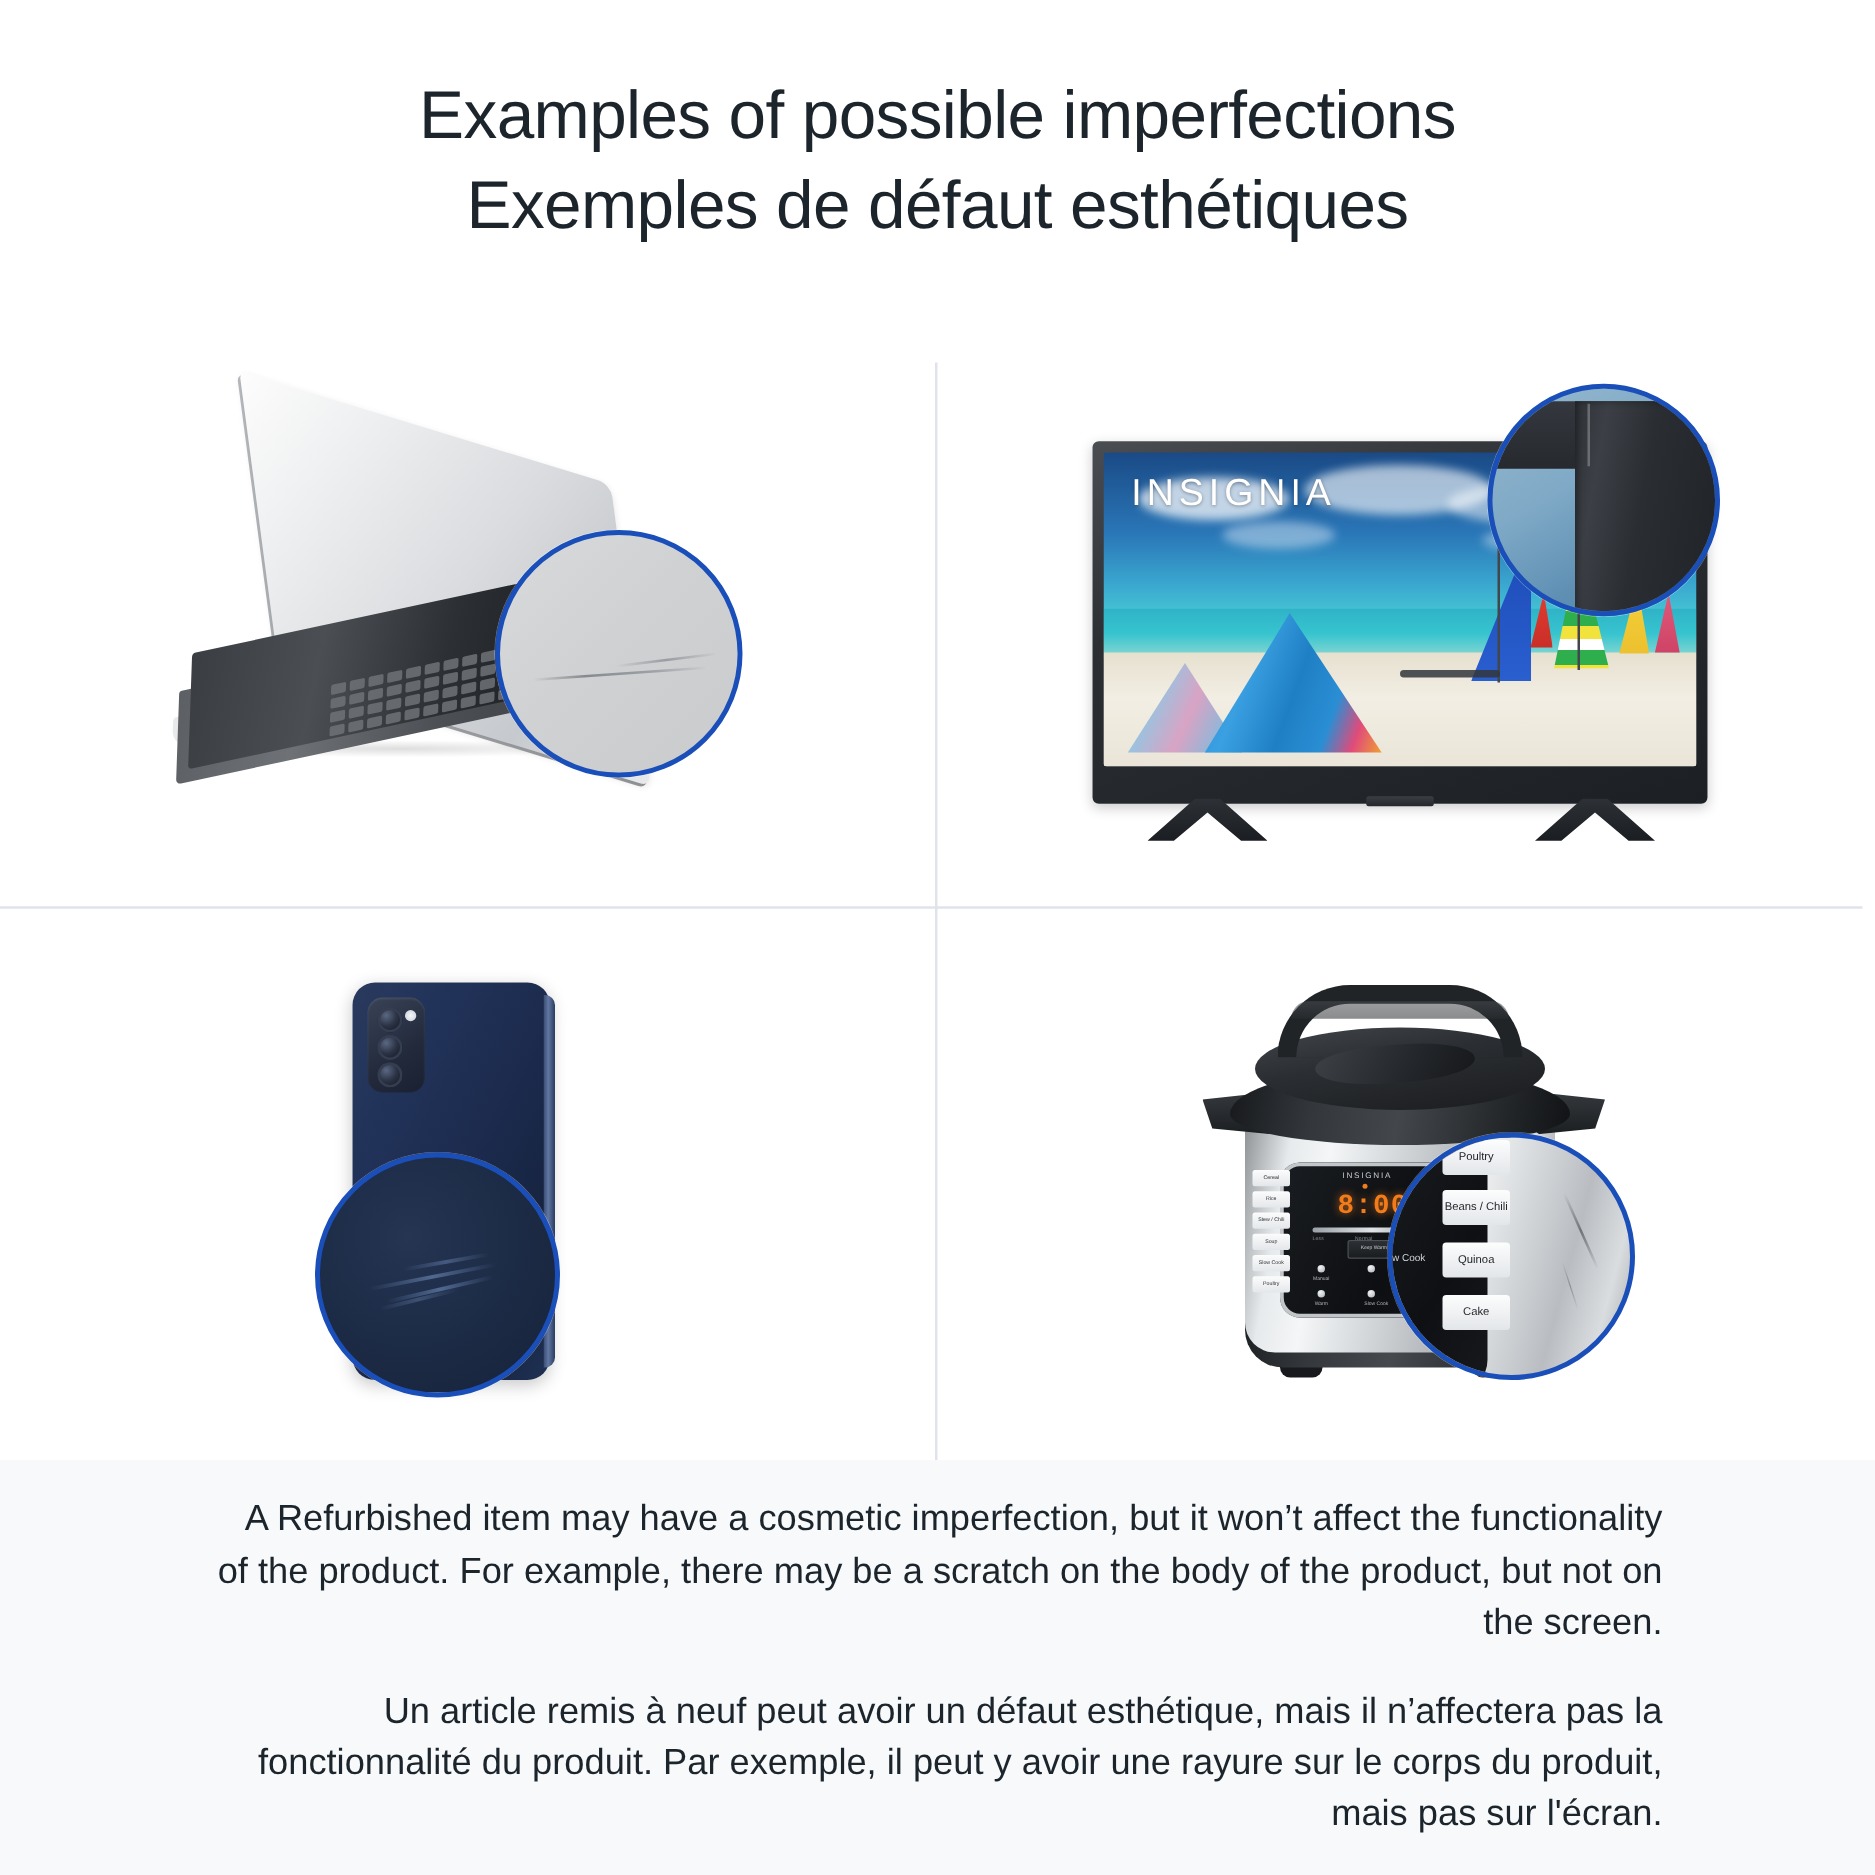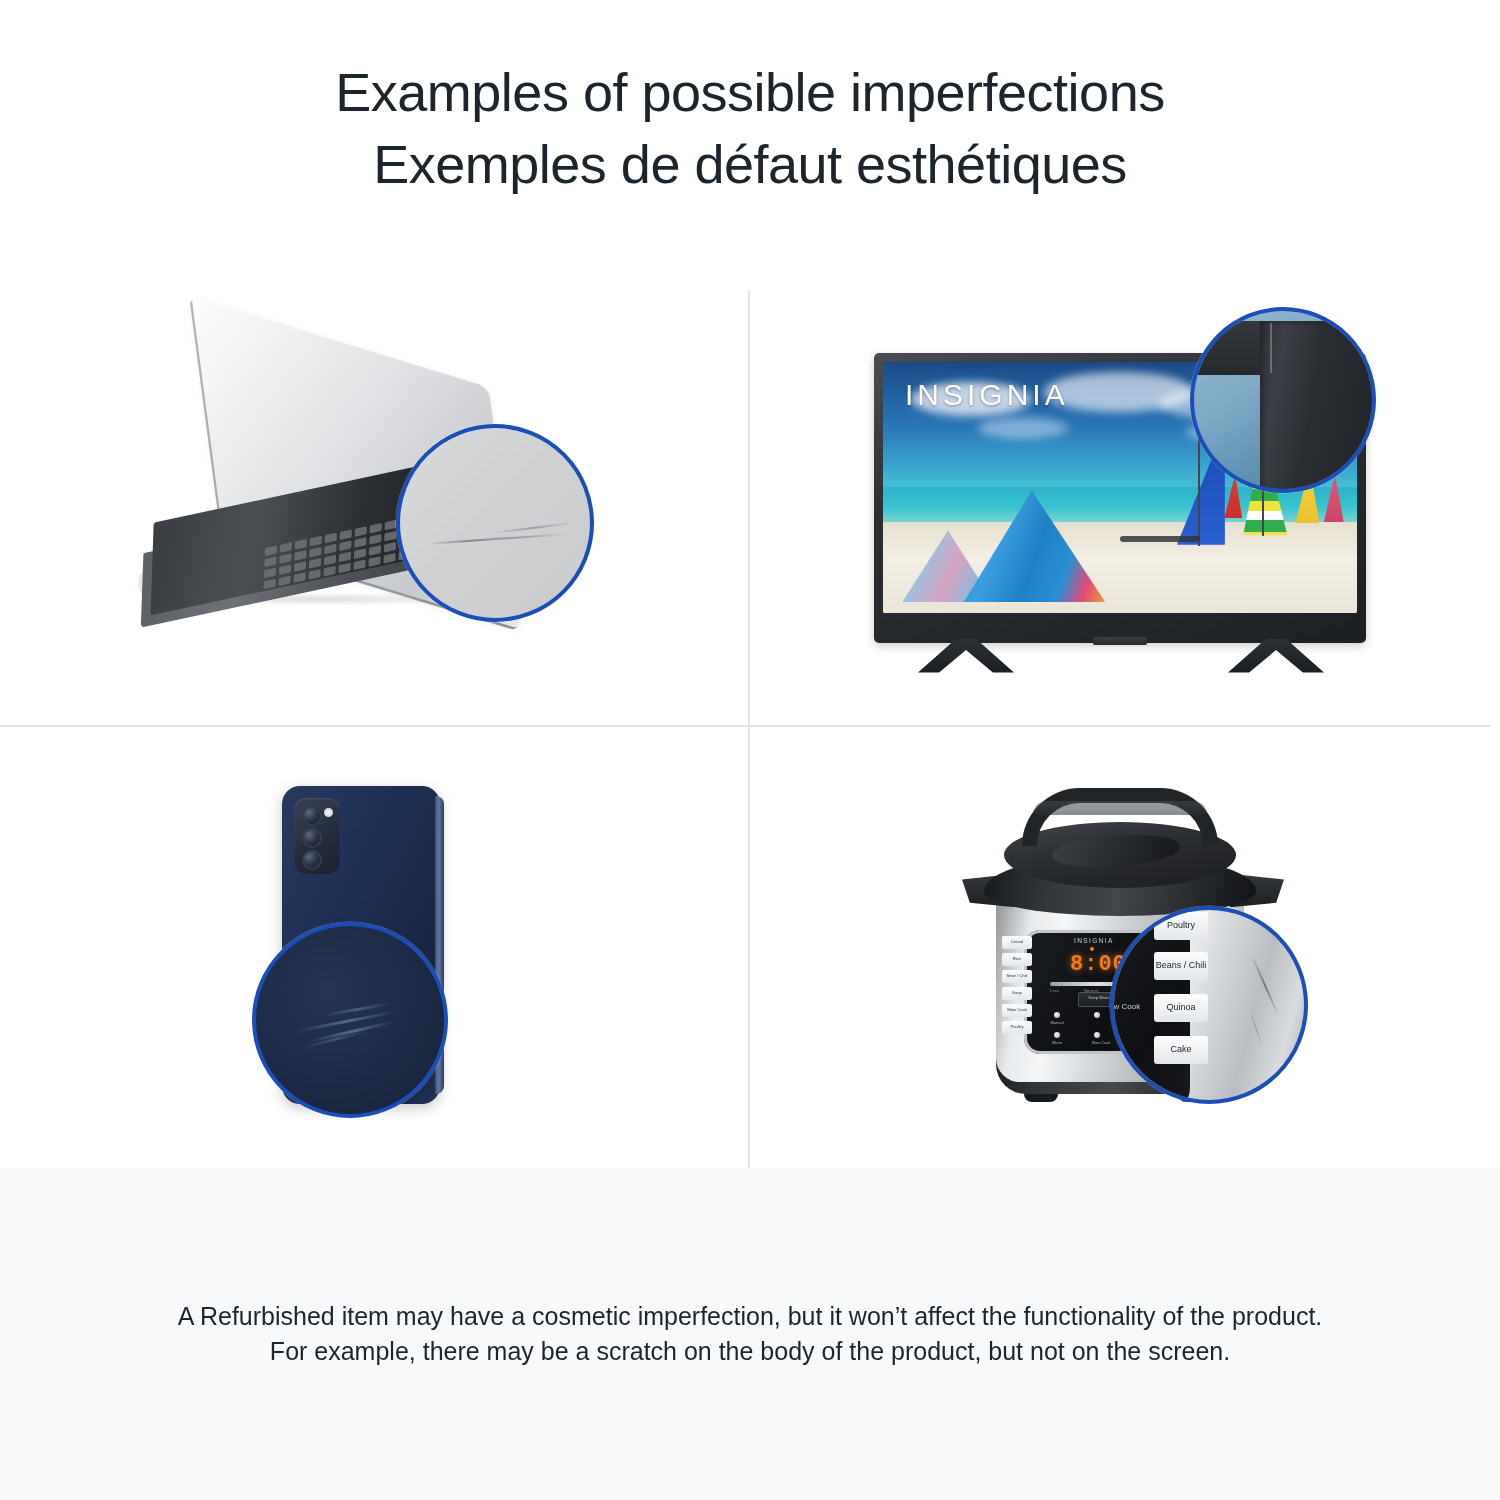--- a/index.html
+++ b/index.html
@@ -374,21 +374,21 @@
   }
 
   
   .footer {
     position:absolute; left:0; top:1168px; width:1500px; height:332px;
     background:#f7f9fb;
     display:flex; flex-direction:column; align-items:center; justify-content:center;
     padding:0 170px;
   }
   .para {
-    text-align:center; color:#1d252c; font-size:25px; line-height:1.42;
+    text-align:right; color:#1d252c; font-size:29px; line-height:1.42;
     max-width:1165px;
   }
   .para.fr { margin-top:30px; }
 </style>
 </head>
 <body>
 
 <div class="page">
 
   <div class="header">
@@ -595,15 +595,16 @@
           <div class="mag-scratch"></div>
           <div class="mag-scratch2"></div>
         </div>
       </div>
     </div>
 
   </div>
 
   <div class="footer">
     <p class="para en">A Refurbished item may have a cosmetic imperfection, but it won’t affect the functionality of the product. For example, there may be a scratch on the body of the product, but not on the screen.</p>
+    <p class="para fr">Un article remis à neuf peut avoir un défaut esthétique, mais il n’affectera pas la fonctionnalité du produit. Par exemple, il peut y avoir une rayure sur le corps du produit, mais pas sur l'écran.</p>
   </div>
 
 </div>
 
 </body></html>

